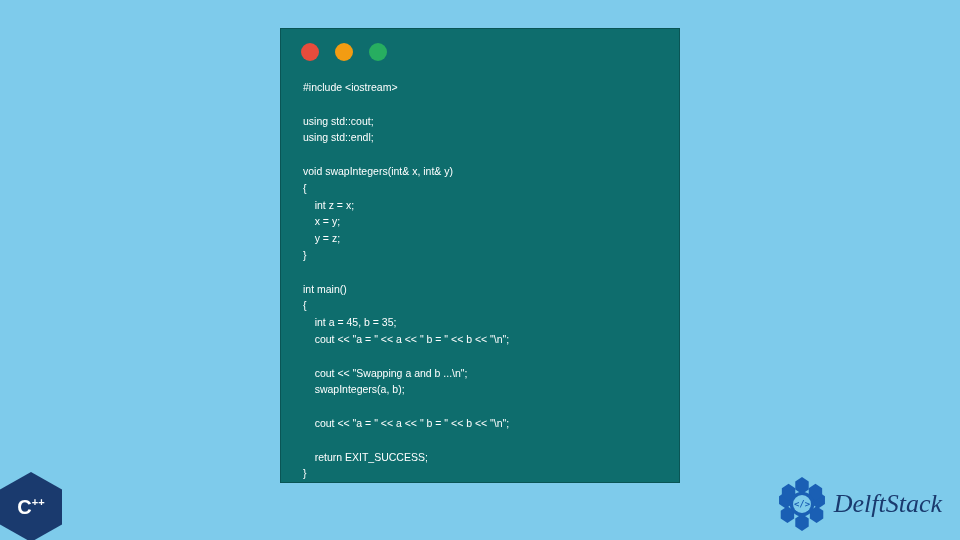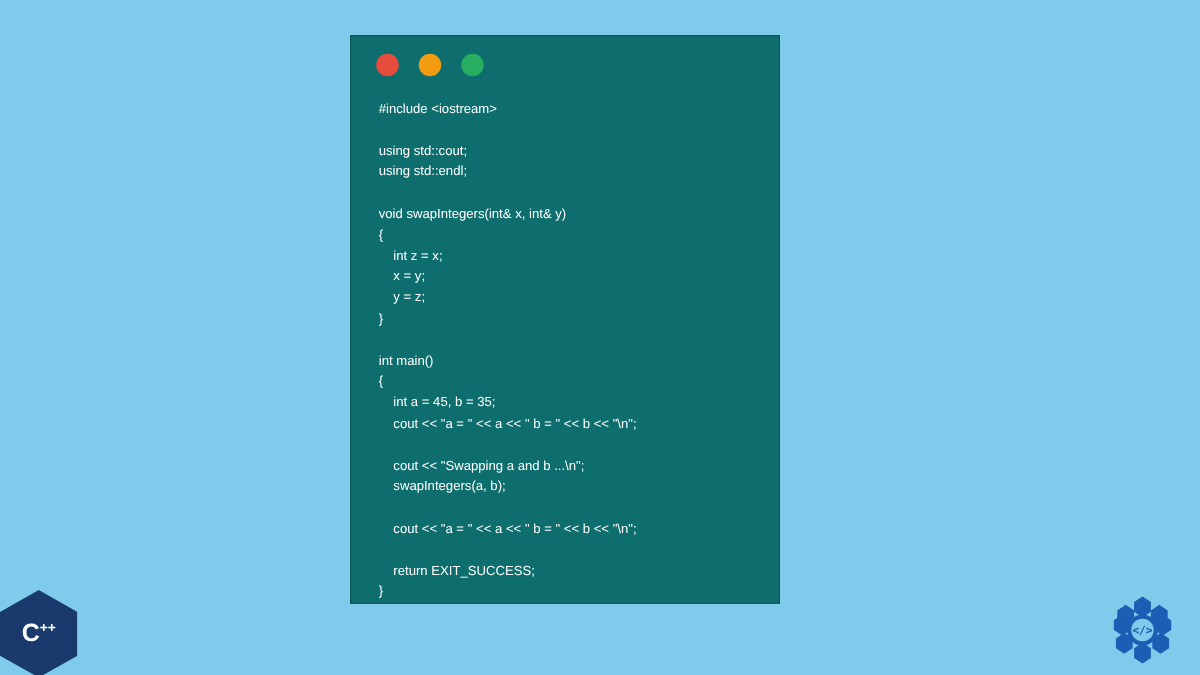--- a/index.html
+++ b/index.html
@@ -8,21 +8,21 @@
       height: 540px;
       background: #7ecbeb;
       font-family: Arial, sans-serif;
       position: relative;
       overflow: hidden;
     }
     .code-window {
       position: absolute;
       left: 280px;
       top: 28px;
-      width: 344px;
+      width: 400px;
       height: 455px;
       background: #0e6d6d;
       border: 1px solid #0a5555;
     }
     .window-controls {
       display: flex;
       gap: 16px;
       padding: 14px 20px 8px 20px;
     }
     .control-dot {
@@ -145,13 +145,14 @@
         <polygon points="78,58 90,66 90,80 78,88 66,80 66,66" transform="translate(-2,-4)"></polygon>
         <polygon points="22,58 34,66 34,80 22,88 10,80 10,66" transform="translate(2,-4)"></polygon>
         <polygon points="78,12 90,20 90,34 78,42 66,34 66,20" transform="translate(-4,2)"></polygon>
         <polygon points="22,12 34,20 34,34 22,42 10,34 10,20" transform="translate(4,2)"></polygon>
       </g>
       <circle cx="50" cy="50" r="22" fill="#1a5fb4"></circle>
       <circle cx="50" cy="50" r="16" fill="#7ecbeb"></circle>
       <text x="50" y="56" text-anchor="middle" fill="#1a5fb4" font-size="16" font-weight="bold" font-family="monospace">&lt;/&gt;</text>
     </svg>
   </div>
+  <span class="delft-text">DelftStack</span>
 </div>
 
 </body></html>

